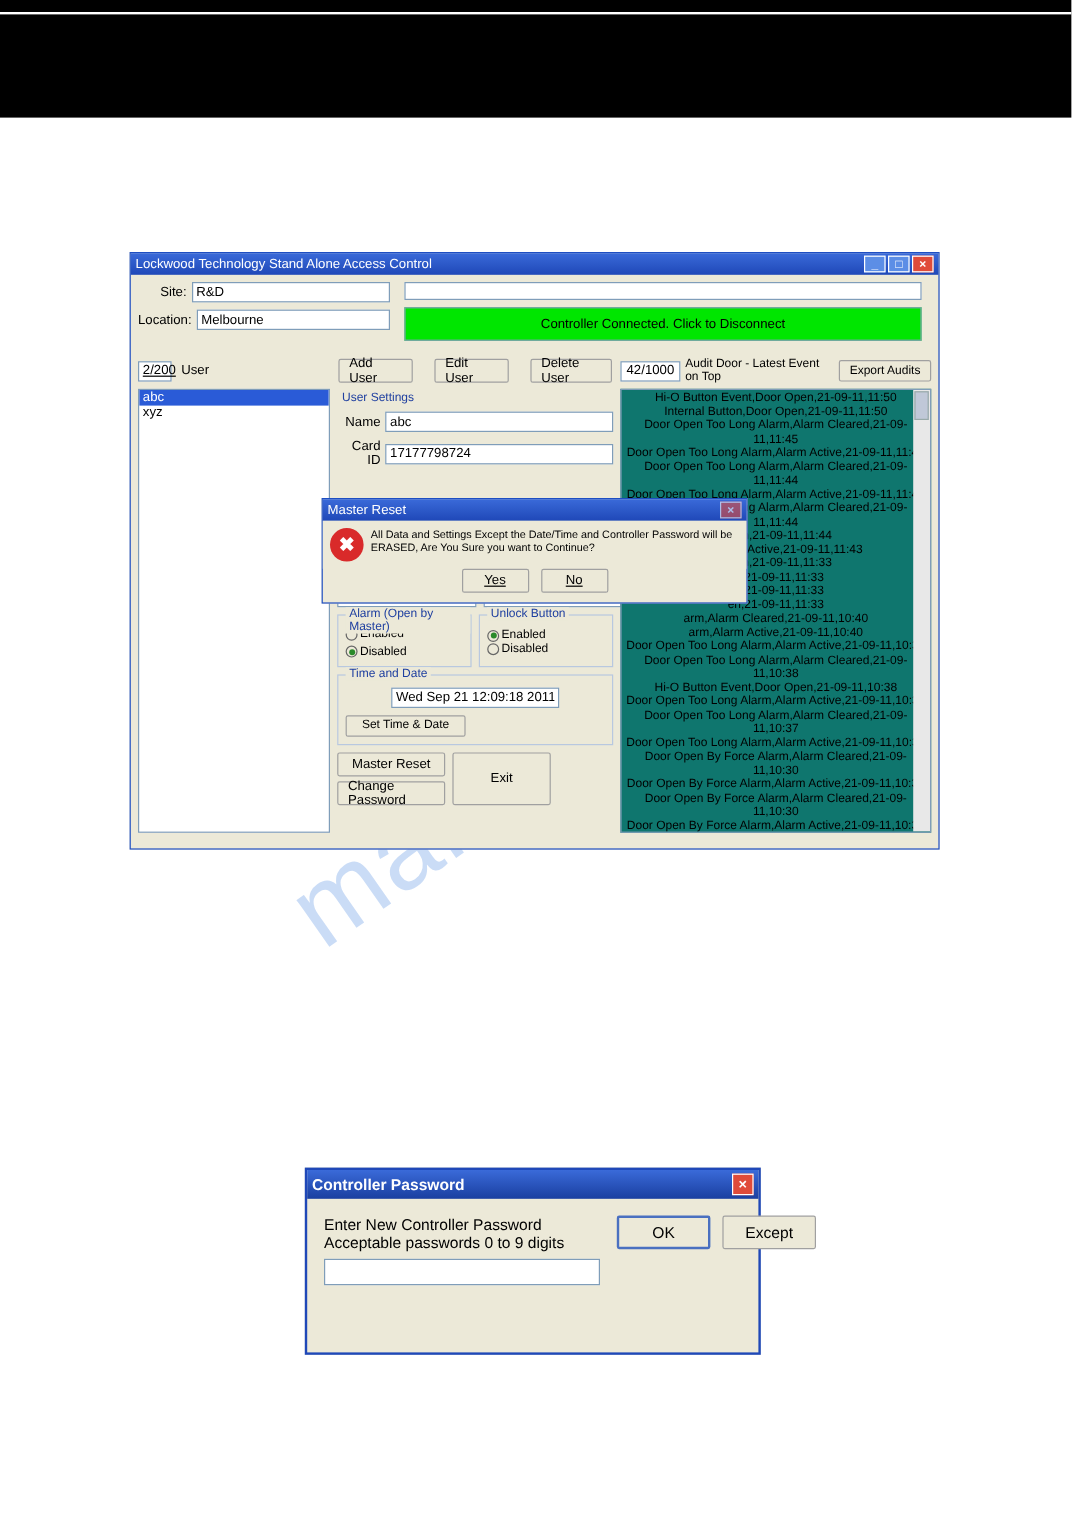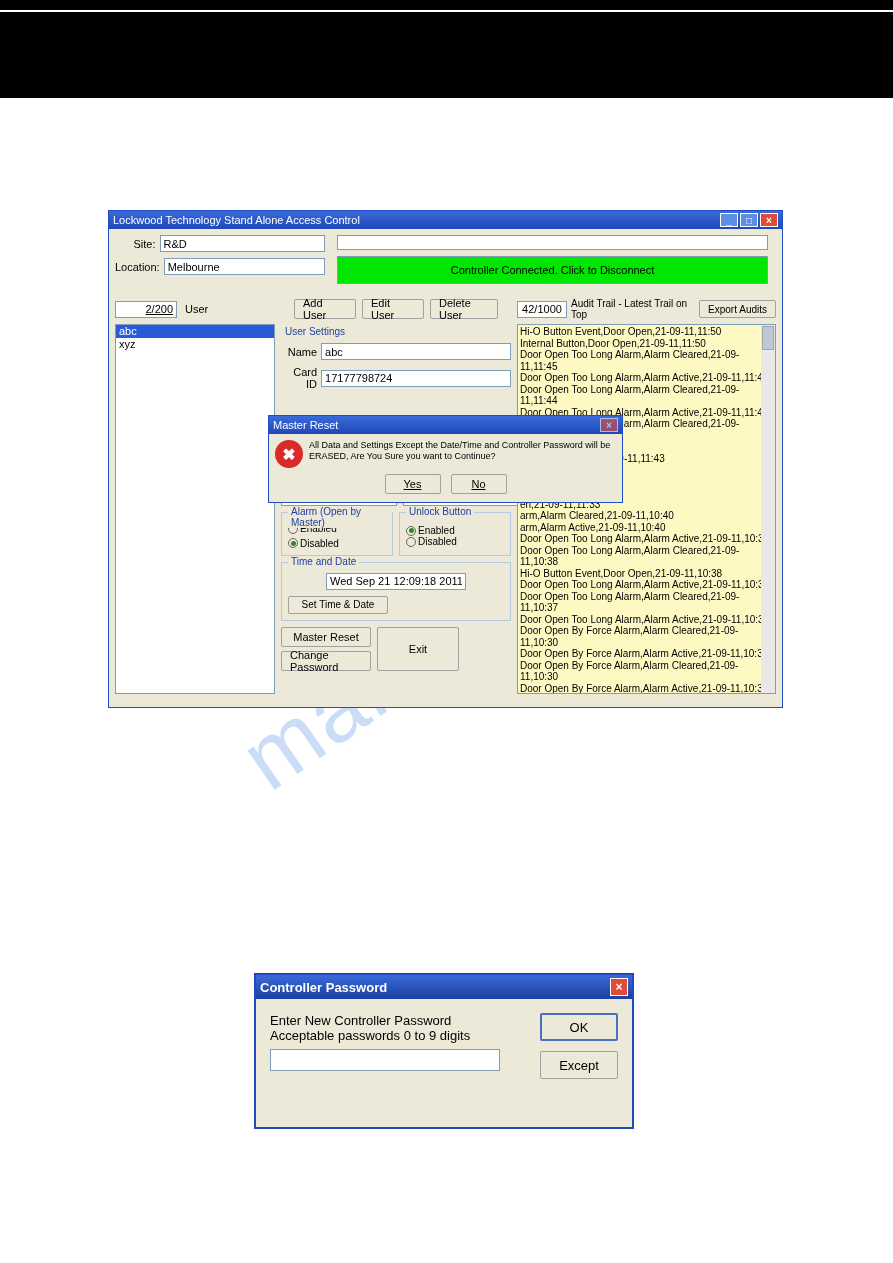--- a/index.html
+++ b/index.html
@@ -25,39 +25,39 @@
   .greenbtn { background:#00e600; color:#000; border:1px solid #7f9db9; display:flex; align-items:center; justify-content:center; font-size:11px; }
   .select { border:1px solid #7f9db9; background:#fff; height:18px; font-size:10px; padding:0 2px; }
   .group { border:1px solid #b8c8e0; position:relative; padding:10px 6px 6px 6px; }
   .group .legend { position:absolute; top:-7px; left:6px; background:#ece9d8; padding:0 3px; font-size:10px; color:#2040a0; }
   .radio { display:inline-flex; align-items:center; font-size:10px; gap:2px; }
   .radio .dot { width:10px; height:10px; border:1px solid #666; border-radius:50%; display:inline-flex; align-items:center; justify-content:center; }
   .radio .dot.checked::after { content:""; width:5px; height:5px; background:#2a8a2a; border-radius:50%; }
   .listbox { border:1px solid #7f9db9; background:#fff; overflow:auto; font-size:11px; }
   .listbox .item { padding:0 3px; line-height:13px; }
   .listbox .item.sel { background:#2a5bd7; color:#fff; }
-  .auditbox { border:1px solid #7f9db9; background:#fef9c3; font-size:10px; line-height:11.5px; padding:1px 2px; overflow:hidden; position:relative; }
+  .auditbox { border:1px solid #7f9db9; background:#0f766e; font-size:10px; line-height:11.5px; padding:1px 2px; overflow:hidden; position:relative;text-align:center; }
   .scrollbar { position:absolute; right:0; top:0; bottom:0; width:14px; background:#e8e8e8; }
   .scrollbar .thumb { position:absolute; left:1px; right:1px; top:1px; height:24px; background:#c0c8d8; border:1px solid #9aa; }
 
   
   .window.reset { left:268px; top:317px; width:355px; height:88px; z-index:5; }
   .reset .titlebar { background:linear-gradient(#3a6ad9,#1f48b8); }
   .reset .rbody { display:flex; padding:6px; gap:6px; background:#ece9d8; }
   .erricon { width:28px; height:28px; border-radius:50%; background:#d92a2a; display:flex; align-items:center; justify-content:center; color:#fff; font-weight:bold; font-size:16px; }
   .rtext { flex:1; font-size:9px; line-height:11px; }
   .rbtns { display:flex; justify-content:center; gap:10px; padding-bottom:4px; }
   .rbtns .btn { width:56px; }
 
   
   .window.cpass { left:254px; top:875px; width:380px; height:156px; border:2px solid #1f48b8; }
   .cpass .titlebar { height:24px; font-size:13px; font-weight:bold; background:linear-gradient(#3a6ad9,#1a3fa0); }
   .cpass .cbody { padding:14px 14px 10px 14px; display:flex; gap:14px; }
   .cpass .textcol { flex:1; font-size:13px; }
-  .cpass .cbtns { display:flex; flex-direction:column; gap:10px; }
+  .cpass .cbtns { display:flex; flex-direction:row; gap:10px; }
   .cpass .cbtns .btn { width:78px; height:28px; font-size:13px; }
   .cpass input { width:230px; height:22px; border:1px solid #7f9db9; margin-top:6px; }
   .closebig { width:18px; height:18px; background:#e04b3a; color:#fff; border:1px solid #fff; display:flex; align-items:center; justify-content:center; font-weight:bold; font-size:12px; }
 </style>
 </head>
 <body>
 
 <div class="blackbar">
     <div class="whitestrip"></div>
   </div>
@@ -87,31 +87,31 @@
           </div>
         </div>
         <div style="flex:1; padding:0 8px;">
           <input class="tbox" style="height: 15px;">
           <div class="greenbtn" style="height:28px; margin-top:6px;">Controller Connected. Click to Disconnect</div>
         </div>
       </div>
 
       <div style="display:flex; gap:6px; margin-top:14px; align-items:center;">
         <div style="width:160px; display:flex; align-items:center;">
-          <div class="tbox" style="width:62px; text-align:right;text-decoration:underline;">2/200</div>
+          <div class="tbox" style="width:28px; text-align:left;text-decoration:underline;">2/200</div>
           <div style="padding-left:8px;">User</div>
         </div>
-        <div style="display:flex; gap:6px; width:230px; justify-content:center;">
+        <div style="display:flex; gap:18px; width:230px; justify-content:center;">
           <div class="btn" style="width:62px;">Add User</div>
           <div class="btn" style="width:62px;">Edit User</div>
           <div class="btn" style="width:68px;">Delete User</div>
         </div>
         <div style="flex:1; display:flex; align-items:center; gap:4px;">
           <div class="tbox" style="width:50px; text-align:center;">42/1000</div>
-          <div style="flex:1; font-size:10px;">Audit Trail - Latest Trail on Top</div>
+          <div style="flex:1; font-size:10px;">Audit Door - Latest Event on Top</div>
           <div class="btn small">Export Audits</div>
         </div>
       </div>
 
       <div style="display:flex; gap:6px; margin-top:4px; height:370px;">
 
         <div class="listbox" style="width:160px;">
           <div class="item sel">abc</div>
           <div class="item">xyz</div>
         </div>

